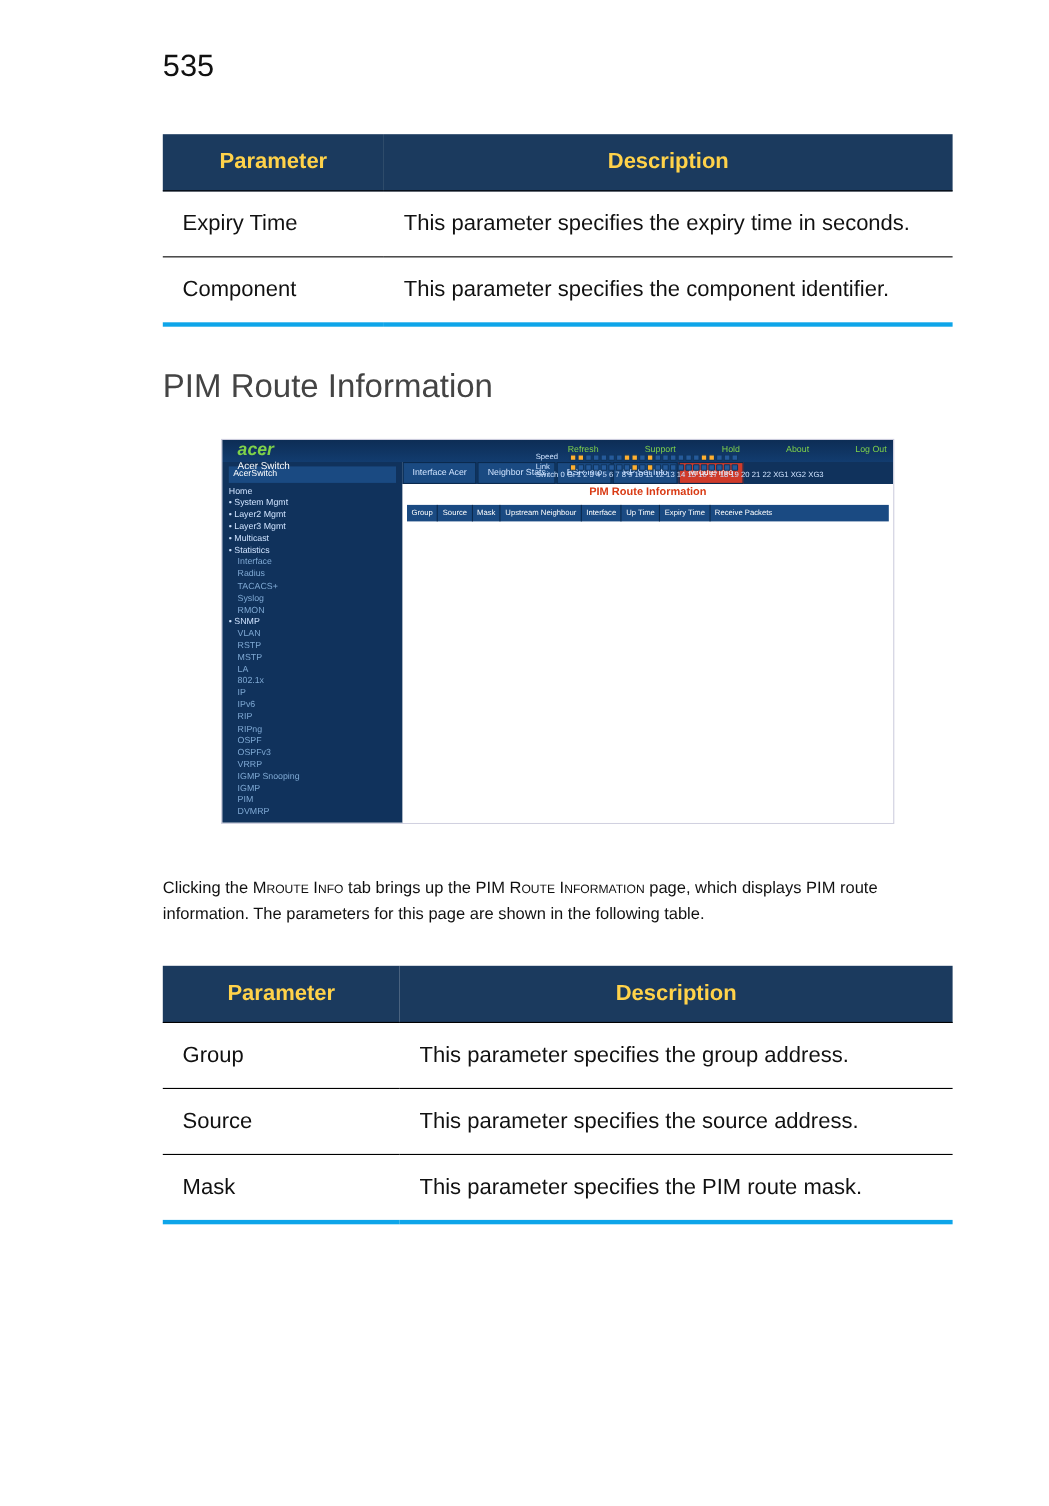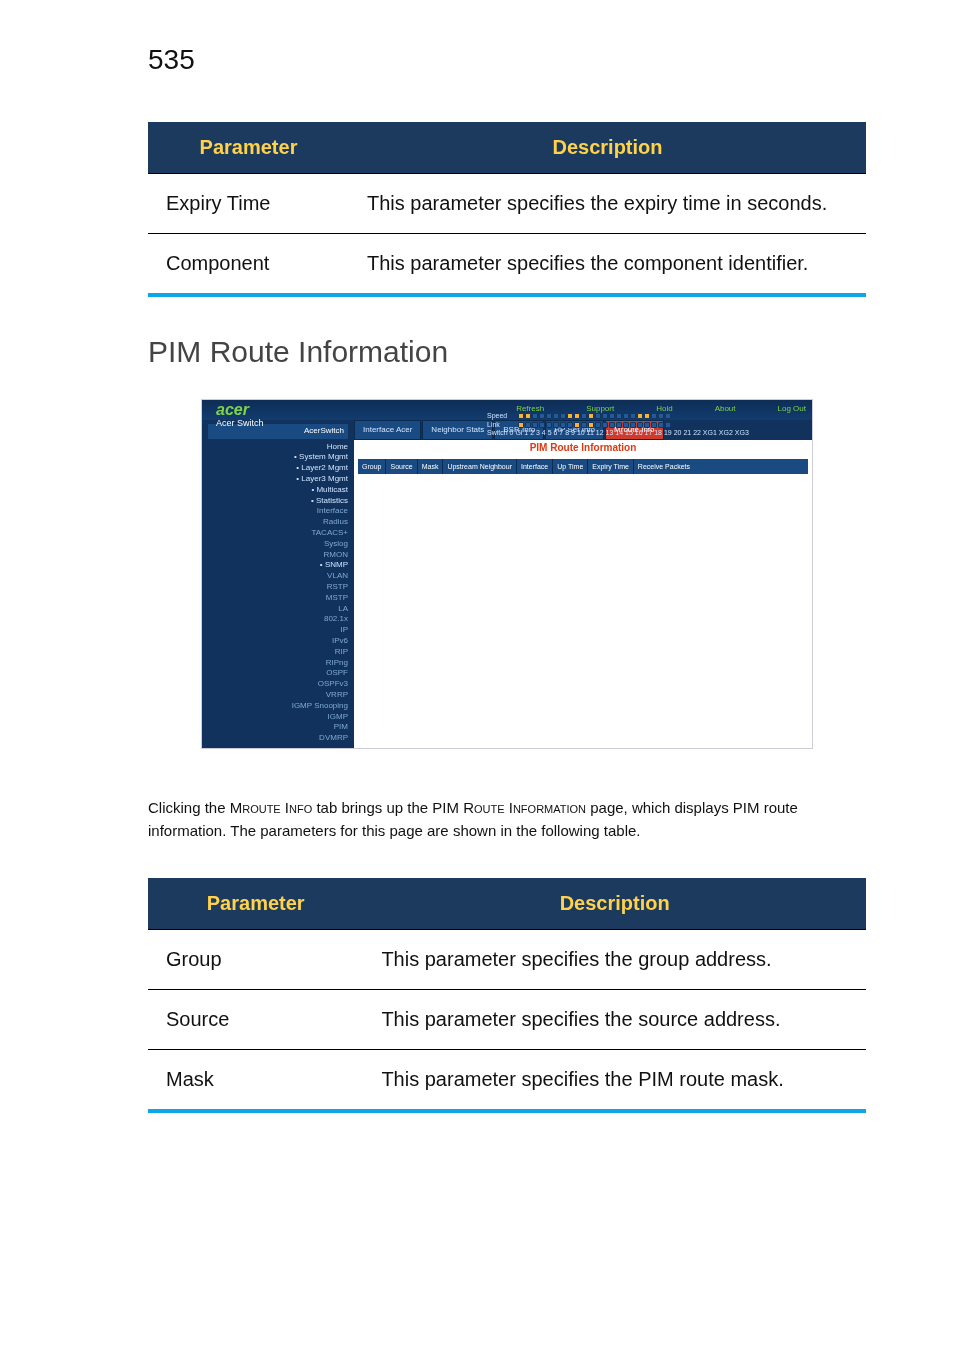--- a/index.html
+++ b/index.html
@@ -58,22 +58,22 @@
     background:#10325c; height:20px; display:flex; align-items:stretch;
     padding-left:140px;
   }
   .shot .tab {
     background:#1a4a82; color:#cfe3ff; font-size:8px; padding:4px 8px;
     border:1px solid #0b2a4e; margin-right:1px; display:flex; align-items:center;
   }
   .shot .tab.active { background:#cf3a2a; color:#fff; }
   .shot .body { flex:1; background:#fff; display:flex; }
   .shot .side {
-    width:152px; background:#10325c; color:#a7c9ef; padding:4px 6px;
-    font-size:8px; line-height:1.35;text-align:right;
+    width:164px; background:#10325c; color:#a7c9ef; padding:4px 6px;
+    font-size:8px; line-height:1.35;
   }
   .shot .side .hdr { background:#1a4a82; color:#fff; padding:2px 4px; margin-bottom:3px;}
   .shot .side .grp { color:#cfe3ff; }
   .shot .side .item { color:#7fa9d4; padding-left:8px;}
   .shot .main { flex:1; background:#fff; padding:4px; color:#333;}
   .shot .ptitle { color:#d93b15; font-weight:700; font-size:10px; text-align:center; margin:2px 0 6px;}
   .shot .cols { display:flex; background:#1a4a82;}
   .shot .cols div { color:#fff; font-size:7px; padding:4px 4px; border-right:1px solid #0b2a4e;}
   .shot .cols div:last-child{border-right:none;}
 

